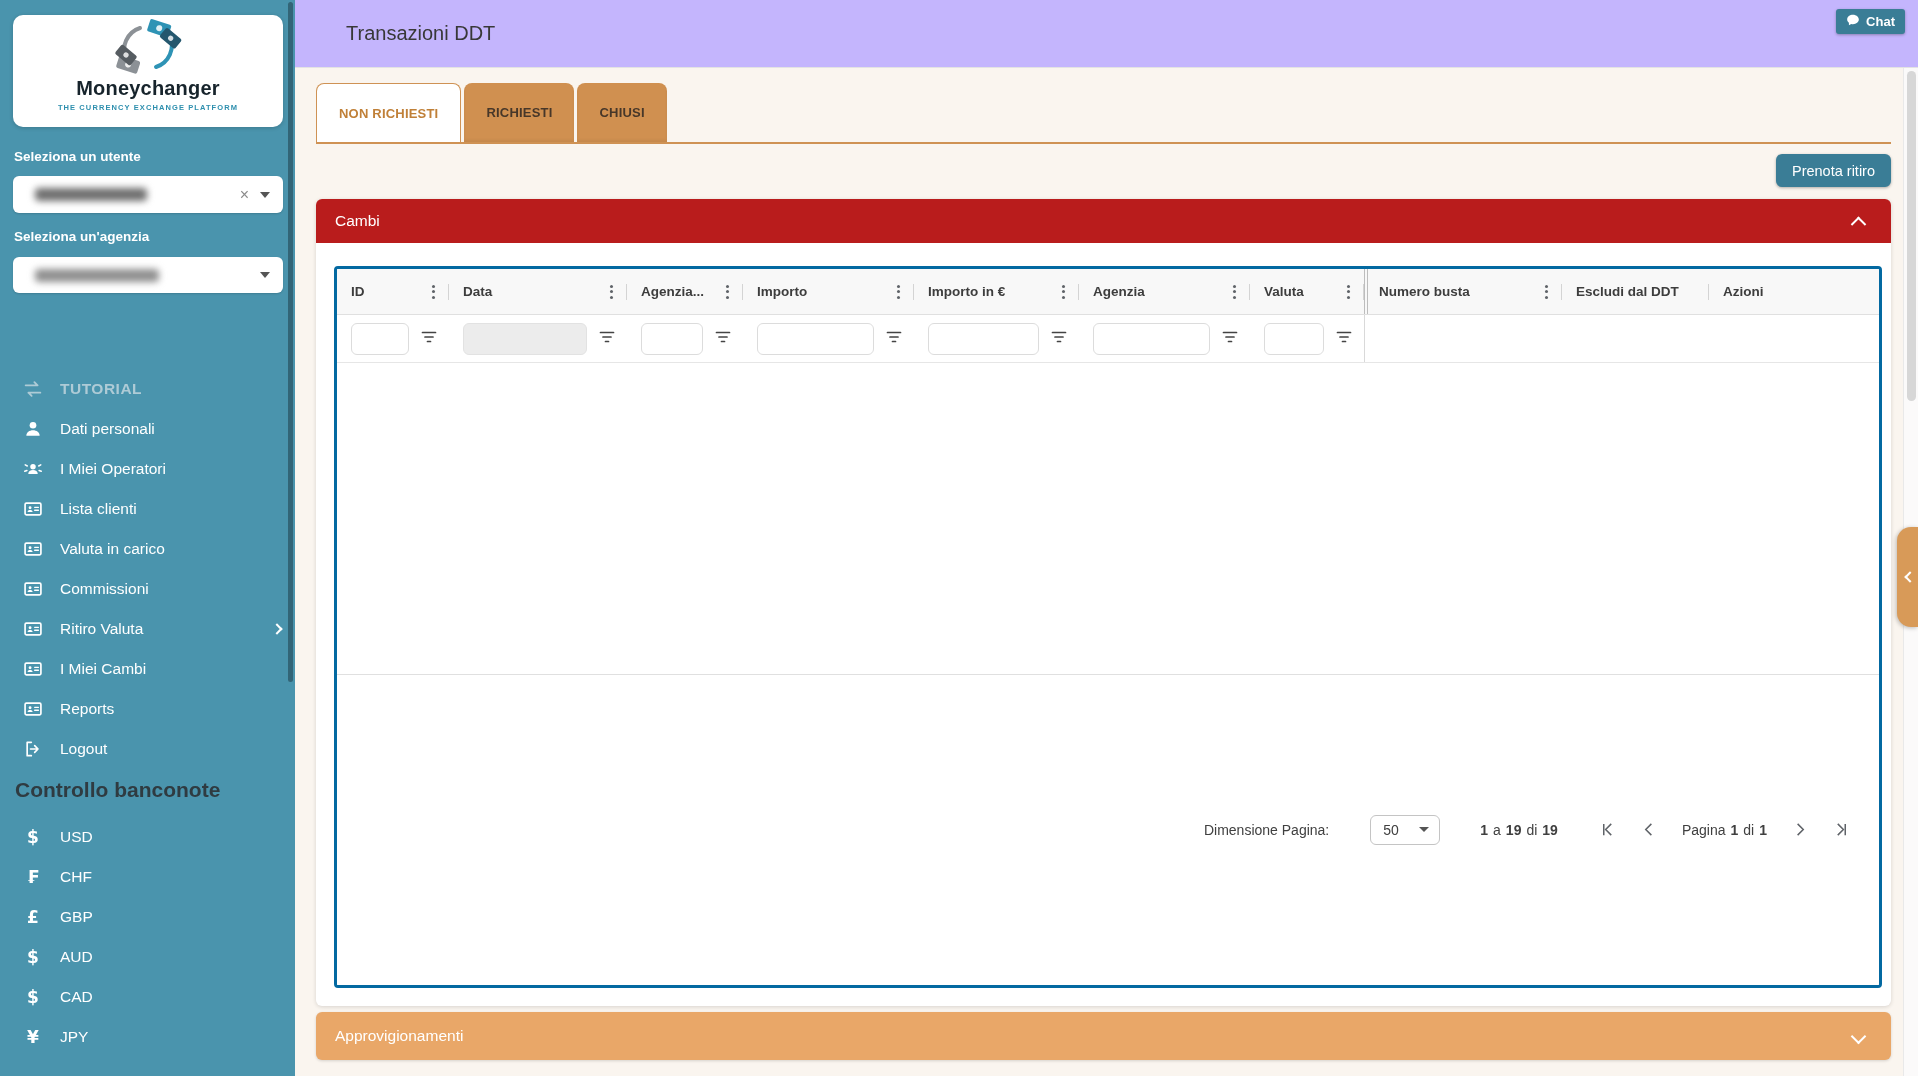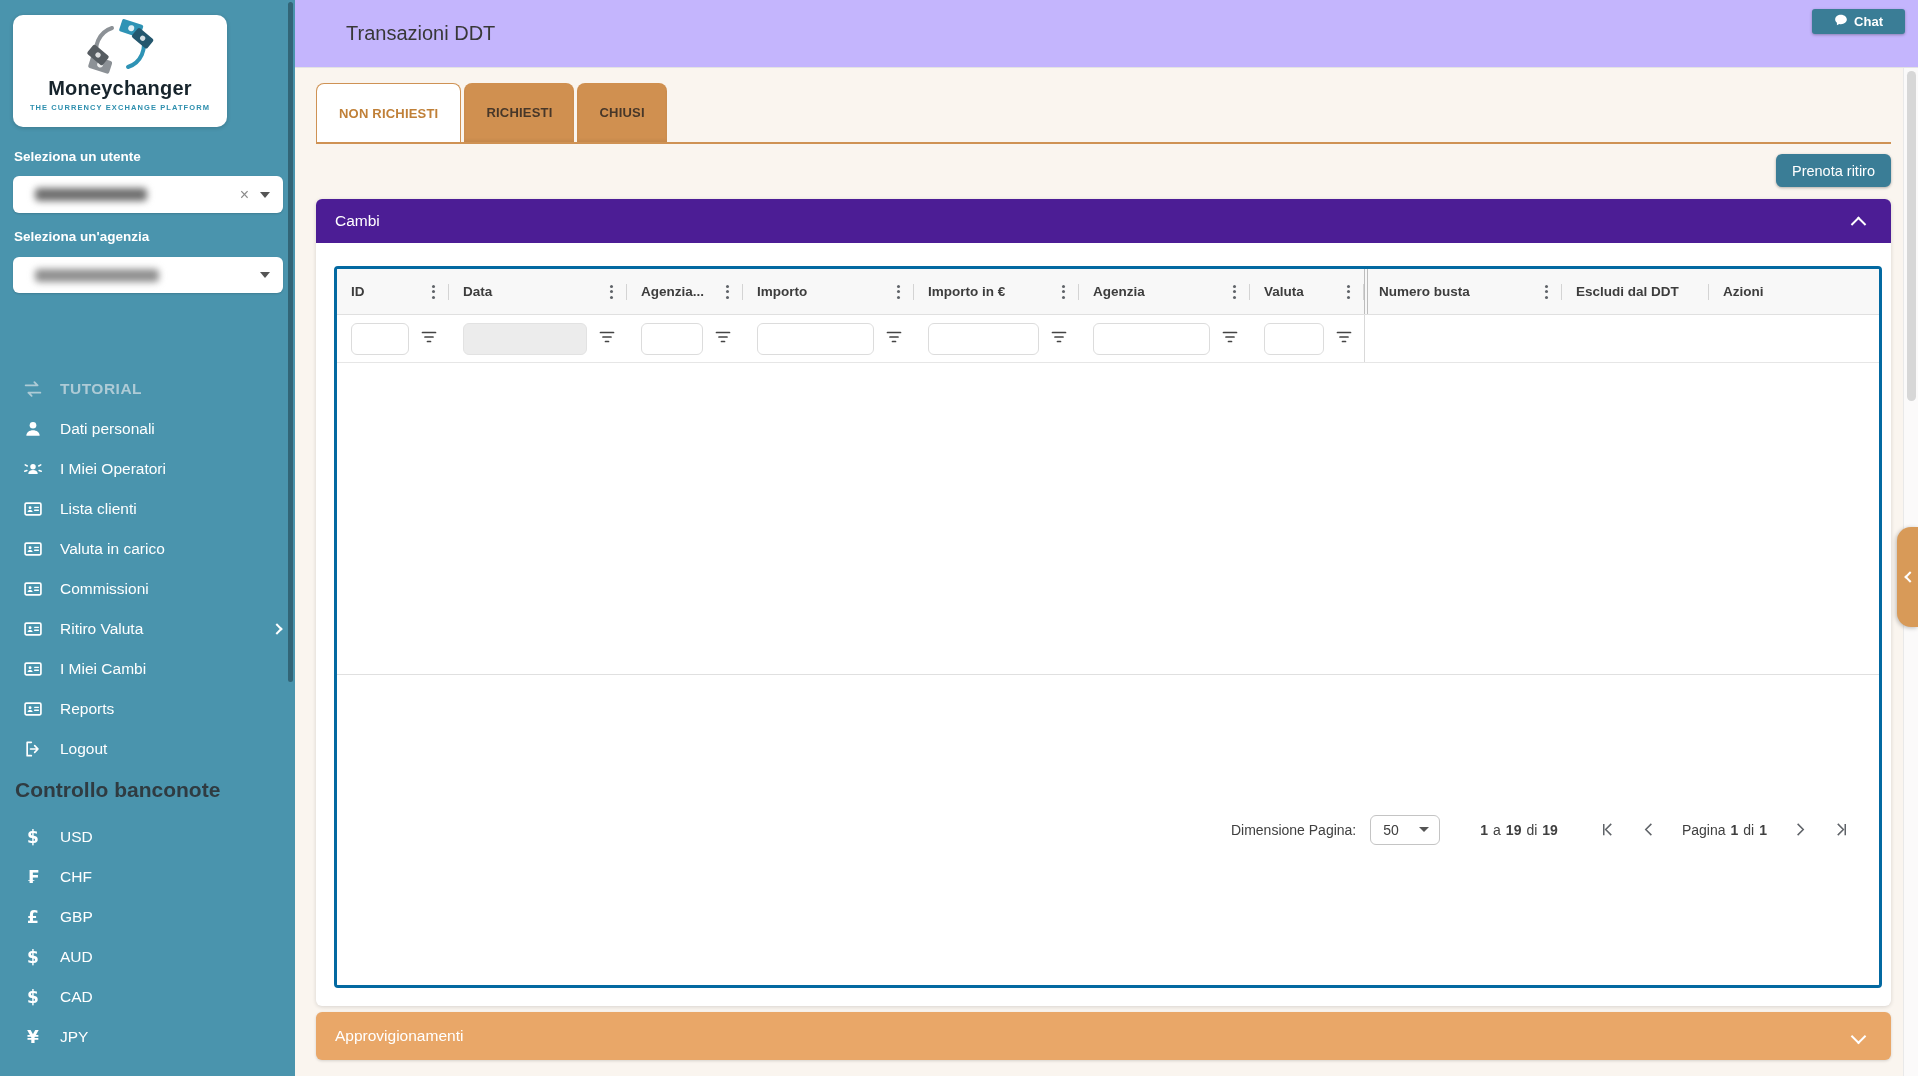--- a/index.html
+++ b/index.html
@@ -1,21 +1,21 @@
 <!DOCTYPE html>
 <html><head>
 <meta charset="utf-8">
 <style>
   * { margin:0; padding:0; box-sizing:border-box; }
   html,body { width:1918px; height:1076px; overflow:hidden;
     font-family:"Liberation Sans","DejaVu Sans",sans-serif; background:#faf5ef; }
 
   
   #sidebar { position:absolute; left:0; top:0; width:295px; height:1076px; background:#4a94ad; }
-  .logo-card { position:absolute; left:13px; top:15px; width:214px; height:112px; background:#fff;
+  .logo-card { position:absolute; left:13px; top:15px; width:270px; height:112px; background:#fff;
     border-radius:10px; box-shadow:0 1px 4px rgba(0,0,0,.18); display:flex; flex-direction:column;
     align-items:center; justify-content:flex-start; padding-top:4px; }
   .brand-name { font-size:20px; font-weight:800; color:#17242c; letter-spacing:.2px; margin-top:-2px; }
   .brand-tag { font-size:7.5px; font-weight:700; color:#2e8fae; letter-spacing:1.1px; margin-top:3px; }
   .sb-label { position:absolute; left:14px; color:#fff; font-size:13.5px; font-weight:600; }
   .sb-select { position:absolute; left:13px; width:270px; background:#fff; border-radius:6px;
     display:flex; align-items:center; padding-left:22px; box-shadow:0 1px 2px rgba(0,0,0,.15); cursor:pointer; }
   .blur-pill { background:#6e6e6e; filter:blur(3.5px); border-radius:4px; }
   .sel-x { position:absolute; right:34px; color:#8b8b8b; font-size:16px; line-height:1; }
   .caret { position:absolute; right:13px; width:0; height:0; border-left:5px solid transparent;
@@ -38,40 +38,40 @@
   .cur-code { margin-left:12px; font-size:15.5px; }
   .sb-scroll { position:absolute; left:288px; top:2px; width:5px; height:680px;
     background:rgba(22,44,54,.45); border-radius:3px; }
 
   
   #main { position:absolute; left:295px; top:0; width:1623px; height:1076px; }
   .topbar { position:absolute; left:0; top:0; width:100%; height:68px; background:#c4b5fd;
     border-bottom:1px solid #e3e3e3; }
   .page-title { position:absolute; left:51px; top:0; line-height:67px; font-size:20px; color:#383838; font-weight:500; }
   .chat-btn { position:absolute; top:9px; right:13px; height:25px; background:#3a7d96; border:none;
-    border-radius:3px; color:#fff; font-size:13px; font-weight:700; font-family:inherit; padding:0 22px;
+    border-radius:3px; color:#fff; font-size:13px; font-weight:700; font-family:inherit; padding:0 10px;
     display:flex; align-items:center; gap:6px; box-shadow:0 1px 3px rgba(0,0,0,.3); cursor:pointer; }
   .content { position:absolute; left:0; top:68px; width:100%; height:1008px; background:#faf5ef; }
 
   
   .tabs-row { position:absolute; left:21px; top:15px; width:1575px; height:61px;
     border-bottom:2px solid #cf9254; display:flex; gap:3px; }
   .tab { border-radius:8px 8px 0 0; font-size:13px; font-weight:700; display:flex; align-items:center;
     padding:0 22px; cursor:pointer; letter-spacing:.2px; }
   .tab.active { background:#fff; border:1px solid #cf9254; border-bottom:none; color:#c08038; }
   .tab.inactive { background:#d09050; color:#473729; box-shadow:inset 0 -2px 3px rgba(0,0,0,.06); }
 
   .prenota-btn { position:absolute; top:86px; right:27px; width:115px; height:33px; background:#3a7d96;
     border:none; border-radius:6px; color:#fff; font-size:14.5px; font-family:inherit;
     box-shadow:0 1px 3px rgba(0,0,0,.3); cursor:pointer; }
 
   
   .cambi-card { position:absolute; left:21px; top:131px; width:1575px; height:807px; background:#fff;
     border-radius:6px; box-shadow:0 1px 4px rgba(0,0,0,.14); }
-  .section-bar { height:44px; border-radius:6px 6px 0 0; background:#4c1d95; display:flex; align-items:center;
+  .section-bar { height:44px; border-radius:6px 6px 0 0; background:#b91c1c; display:flex; align-items:center;
     padding:0 27px 0 19px; color:#fff; font-size:15.5px; cursor:pointer; }
   .chev { width:11px; height:11px; border-right:2px solid #fff; border-bottom:2px solid #fff; margin-left:auto; }
   .chev.up { transform:rotate(-135deg) translate(-2px,-2px); }
   .chev.down { transform:rotate(45deg); }
 
   .table-wrap { position:absolute; left:18px; top:67px; width:1548px; height:722px;
     border:3px solid #0369a1; border-radius:4px; overflow:hidden; display:flex; flex-direction:column; background:#fff; }
   .grid-row { display:grid; grid-template-columns:112px 178px 116px 171px 165px 171px 114px 198px 147px 174px; }
   .ghead { height:46px; background:#f8f8f8; border-bottom:1px solid #e0e0e0; }
   .hcell { position:relative; display:flex; align-items:center; padding:0 10px 0 14px;
@@ -87,21 +87,21 @@
   .fcell input { flex:1; min-width:0; height:32px; border:1px solid #dcdcdc; border-radius:6px;
     padding:0 8px; font-size:13px; font-family:inherit; background:#fff; }
   .fcell input.disabled { background:#ececec; border-color:#e2e2e2; }
   .pinned-c { border-left:1px solid #d9d9d9; }
   #grid-rows { flex:1; }
 
   
   .pager { border-top:1px solid #e0e0e0; flex:1; display:flex; align-items:center;
     justify-content:flex-end; padding-right:28px; gap:26px; font-size:14px; color:#404040; background:#fff; }
   .psel { position:relative; width:70px; height:30px; border:1px solid #c4c4c4; border-radius:6px;
-    display:flex; align-items:center; padding-left:12px; cursor:pointer; }
+    display:flex; align-items:center; padding-left:12px; cursor:pointer;margin-left:27px; }
   .psel .caret { right:10px; border-top-width:5px; }
   .grp { display:flex; align-items:center; gap:5px; }
   .grp b { font-weight:700; }
   .nav-ic { display:flex; align-items:center; justify-content:center; width:20px; height:20px; cursor:pointer; }
   .nav-ic svg { stroke:#5f6368; fill:none; stroke-width:1.6; }
 
   .approv-bar { position:absolute; left:21px; top:944px; width:1575px; height:48px; background:#e9a768;
     border-radius:6px; display:flex; align-items:center; padding:0 27px 0 19px; color:#fff;
     font-size:15.5px; box-shadow:0 1px 3px rgba(0,0,0,.15); cursor:pointer; }
 

